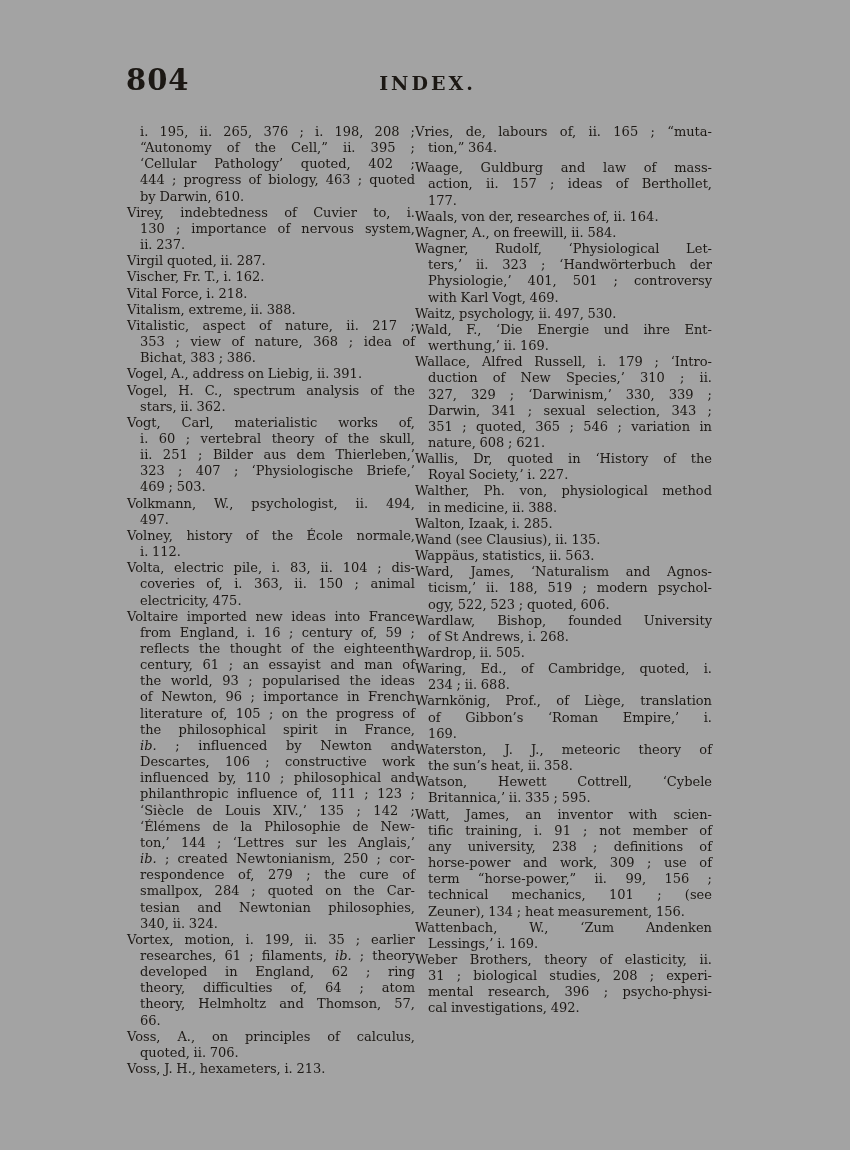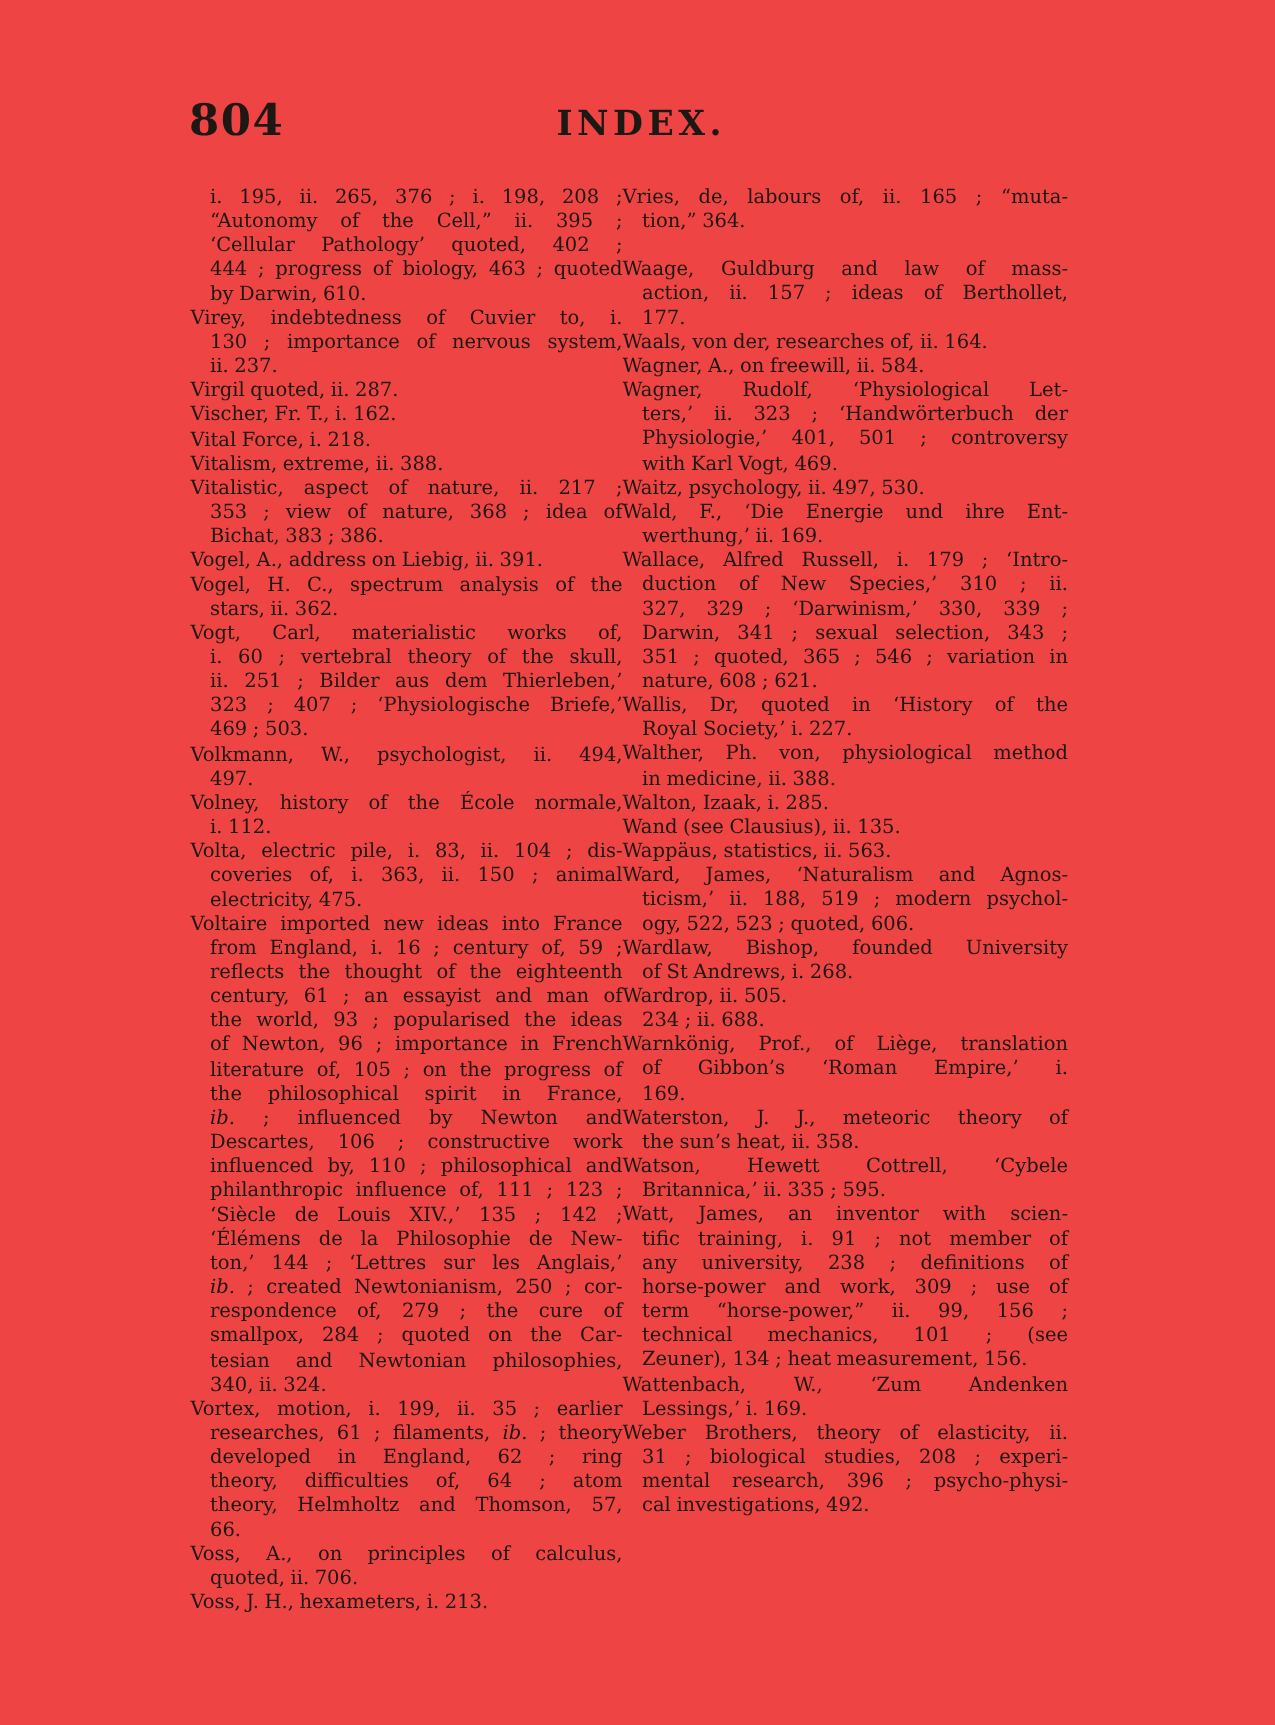--- a/index.html
+++ b/index.html
@@ -1,55 +1,55 @@
 <!DOCTYPE html>
 <html><head>
 <meta charset="utf-8">
 <style>
   html, body { margin: 0; padding: 0; background: #ffffff; }
   .page {
     position: relative;
     width: 850px;
     height: 1150px;
-    background: #ef4444;
+    background: #a3a3a3;
     color: #1c1814;
     font-family: "DejaVu Serif", "Liberation Serif", serif;
     overflow: hidden;
   }
   .page-number {
     position: absolute;
     left: 126px;
     top: 66px;
     font-size: 29px;
     line-height: 29px;
     font-weight: bold;
     letter-spacing: 1px;
   }
   .page-title {
     position: absolute;
     left: 127px;
     top: 73px;
     width: 601px;
     text-align: center;
-    font-size: 23px;
+    font-size: 19px;
     line-height: 20px;
     font-weight: bold;
     letter-spacing: 3px;
   }
   .columns {
     position: absolute;
     left: 127px;
     top: 124px;
     display: flex;
   }
   .col { flex: 0 0 auto; }
   .col-left  { width: 288px; }
   .col-right { width: 297px; }
   .entry { margin: 0; }
-  .entry.gap { margin-top: 16px; }
+  .entry.gap { margin-top: 4px; }
   .line {
     font-size: 13px;
     line-height: 16.15px;
     word-spacing: -0.4px;
     text-align: justify;
     text-align-last: justify;
   }
   .line.indent { padding-left: 13px; }
   .line.last { text-align-last: left; }
   .line i { font-style: italic; }
@@ -216,20 +216,21 @@
           <div class="line indent last">ogy, 522, 523 ; quoted, 606.</div>
         </div>
         <div class="entry">
           <div class="line">Wardlaw, Bishop, founded University</div>
           <div class="line indent last">of St Andrews, i. 268.</div>
         </div>
         <div class="entry">
           <div class="line last">Wardrop, ii. 505.</div>
         </div>
         <div class="entry">
+          <div class="line">Waring, Ed., of Cambridge, quoted, i.</div>
           <div class="line indent last">234 ; ii. 688.</div>
         </div>
         <div class="entry">
           <div class="line">Warnkönig, Prof., of Liège, translation</div>
           <div class="line indent">of Gibbon’s ‘Roman Empire,’ i.</div>
           <div class="line indent last">169.</div>
         </div>
         <div class="entry">
           <div class="line">Waterston, J. J., meteoric theory of</div>
           <div class="line indent last">the sun’s heat, ii. 358.</div>

